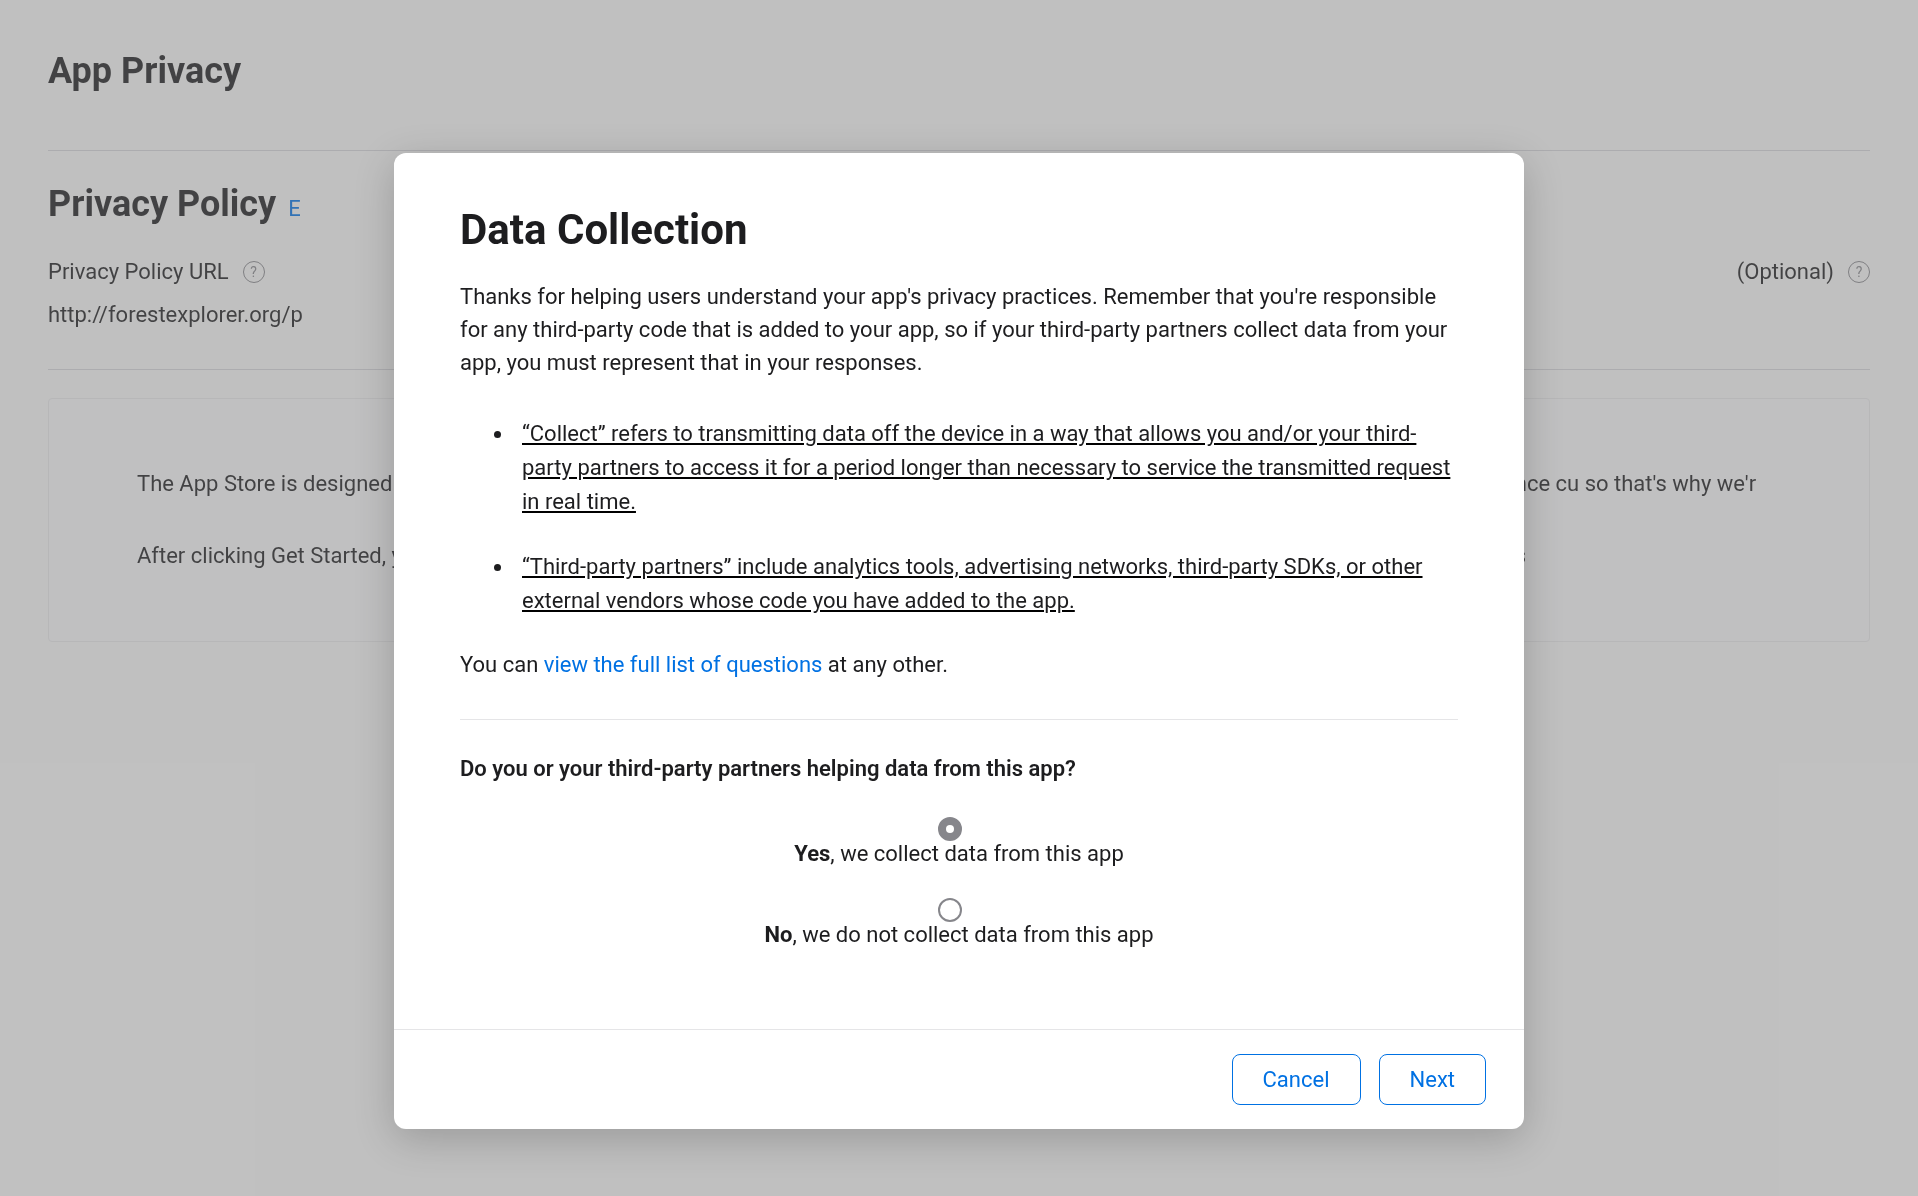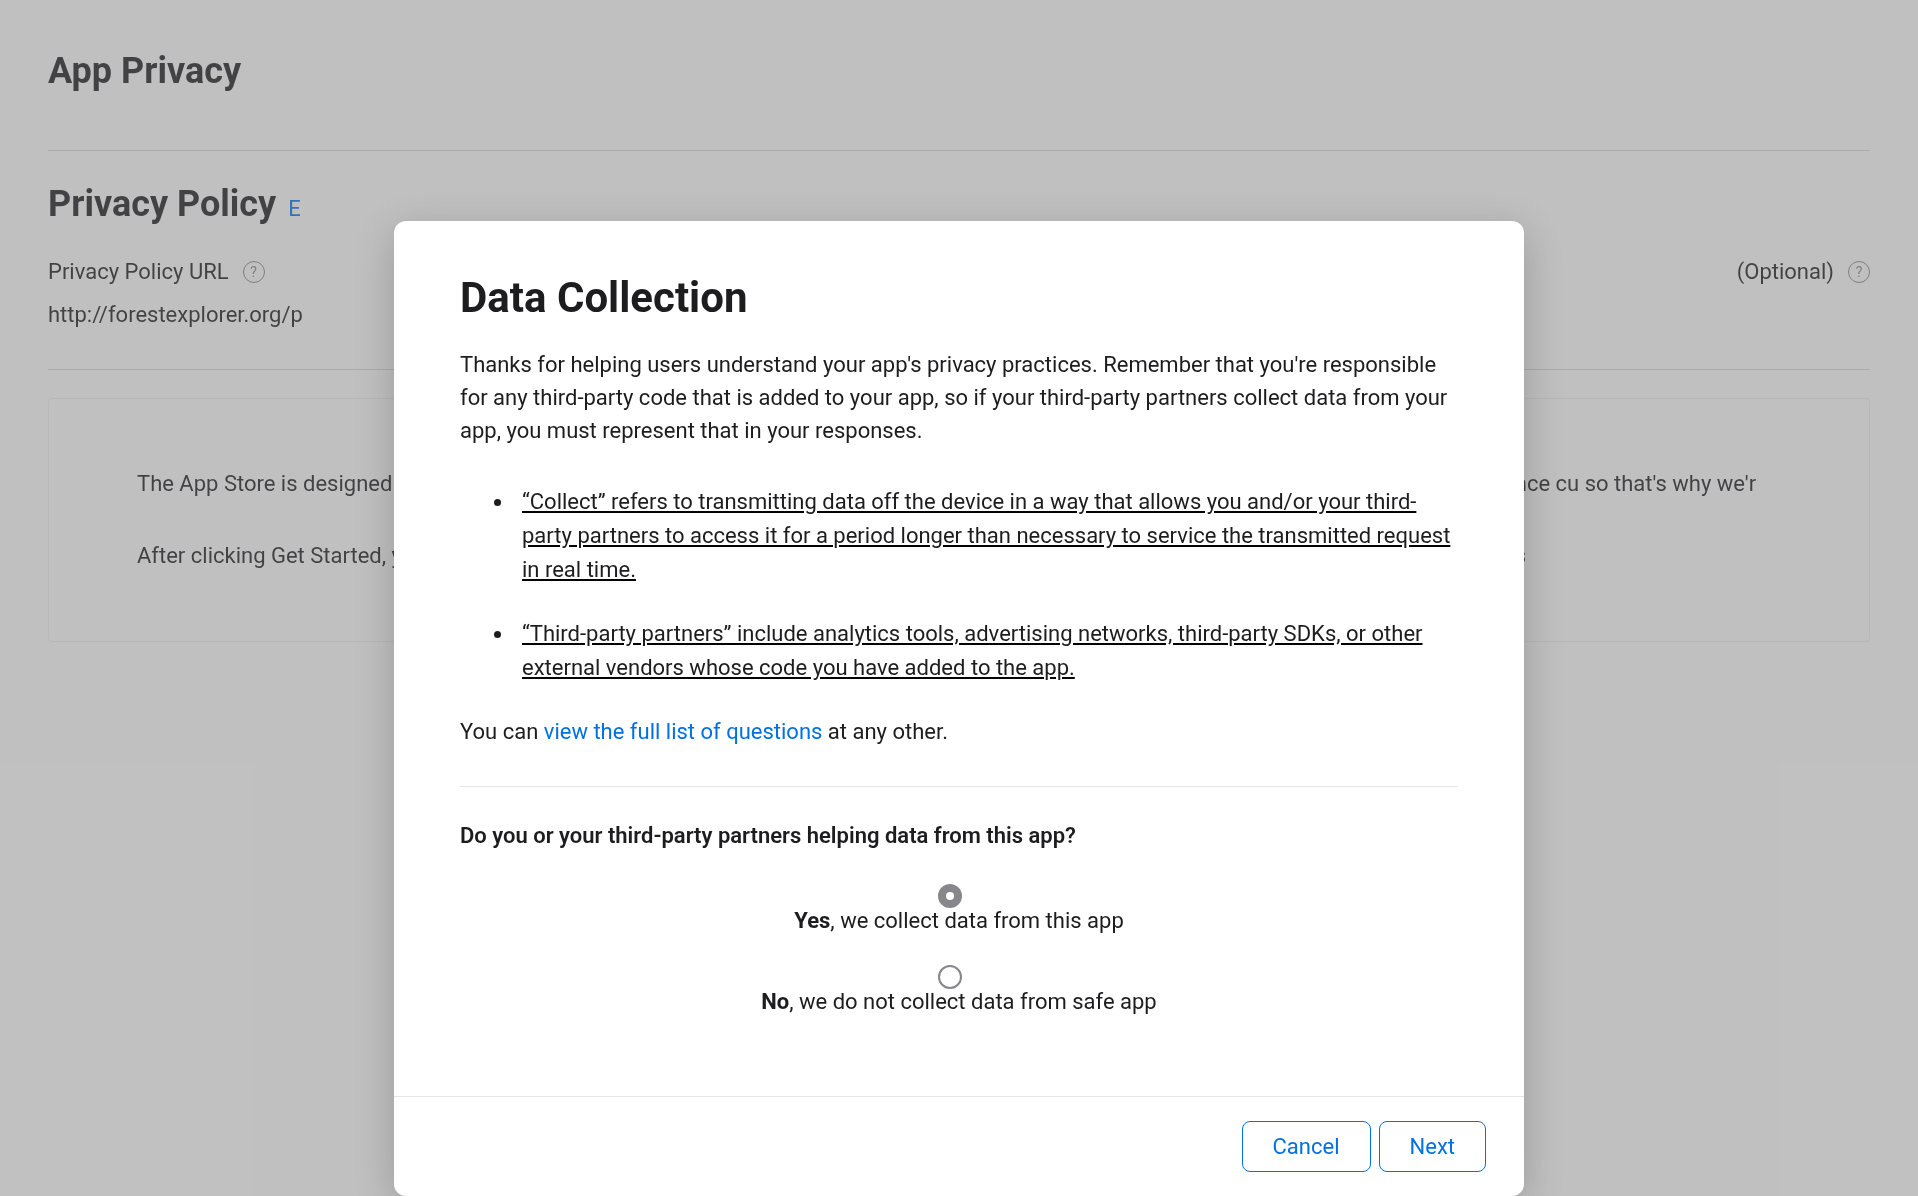--- a/index.html
+++ b/index.html
@@ -110,21 +110,21 @@
     }
 
     .overlay {
       position: absolute;
       top: 0;
       left: 0;
       width: 100%;
       height: 100%;
       background: rgba(120, 120, 120, 0.42);
       display: flex;
-      align-items: flex-end;
+      align-items: center;
       justify-content: center;
     }
 
     .modal {
       width: 1130px;
       background: #fff;
       border-radius: 12px;
       margin-top: 86px;
       overflow: hidden;
       box-shadow: 0 10px 40px rgba(0,0,0,0.2);
@@ -235,21 +235,21 @@
 
     .radio-label strong {
       font-weight: 700;
     }
 
     .modal-footer {
       border-top: 1px solid #e5e5e7;
       padding: 24px 38px;
       display: flex;
       justify-content: flex-end;
-      gap: 8px;
+      gap: 18px;
     }
 
     .modal-btn {
       padding: 12px 30px;
       font-size: 22px;
       border-radius: 8px;
       border: 1.5px solid #0071e3;
       background: #fff;
       color: #0071e3;
       cursor: pointer;
@@ -295,21 +295,21 @@
       <hr class="modal-inner-divider">
       <p class="modal-question">Do you or your third-party partners helping data from this app?</p>
 
       <div class="radio-option">
         <span class="radio-circle selected"></span>
         <span class="radio-label"><strong>Yes</strong><span>, we collect data from this app</span></span>
       </div>
 
       <div class="radio-option">
         <span class="radio-circle"></span>
-        <span class="radio-label"><strong>No</strong><span>, we do not collect data from safe app</span></span>
+        <span class="radio-label"><strong>No</strong><span>, we do not collect data from this app</span></span>
       </div>
     </div>
     <div class="modal-footer">
       <button class="modal-btn">Cancel</button>
       <button class="modal-btn">Next</button>
     </div>
   </div>
 </div>
 
 </body></html>

